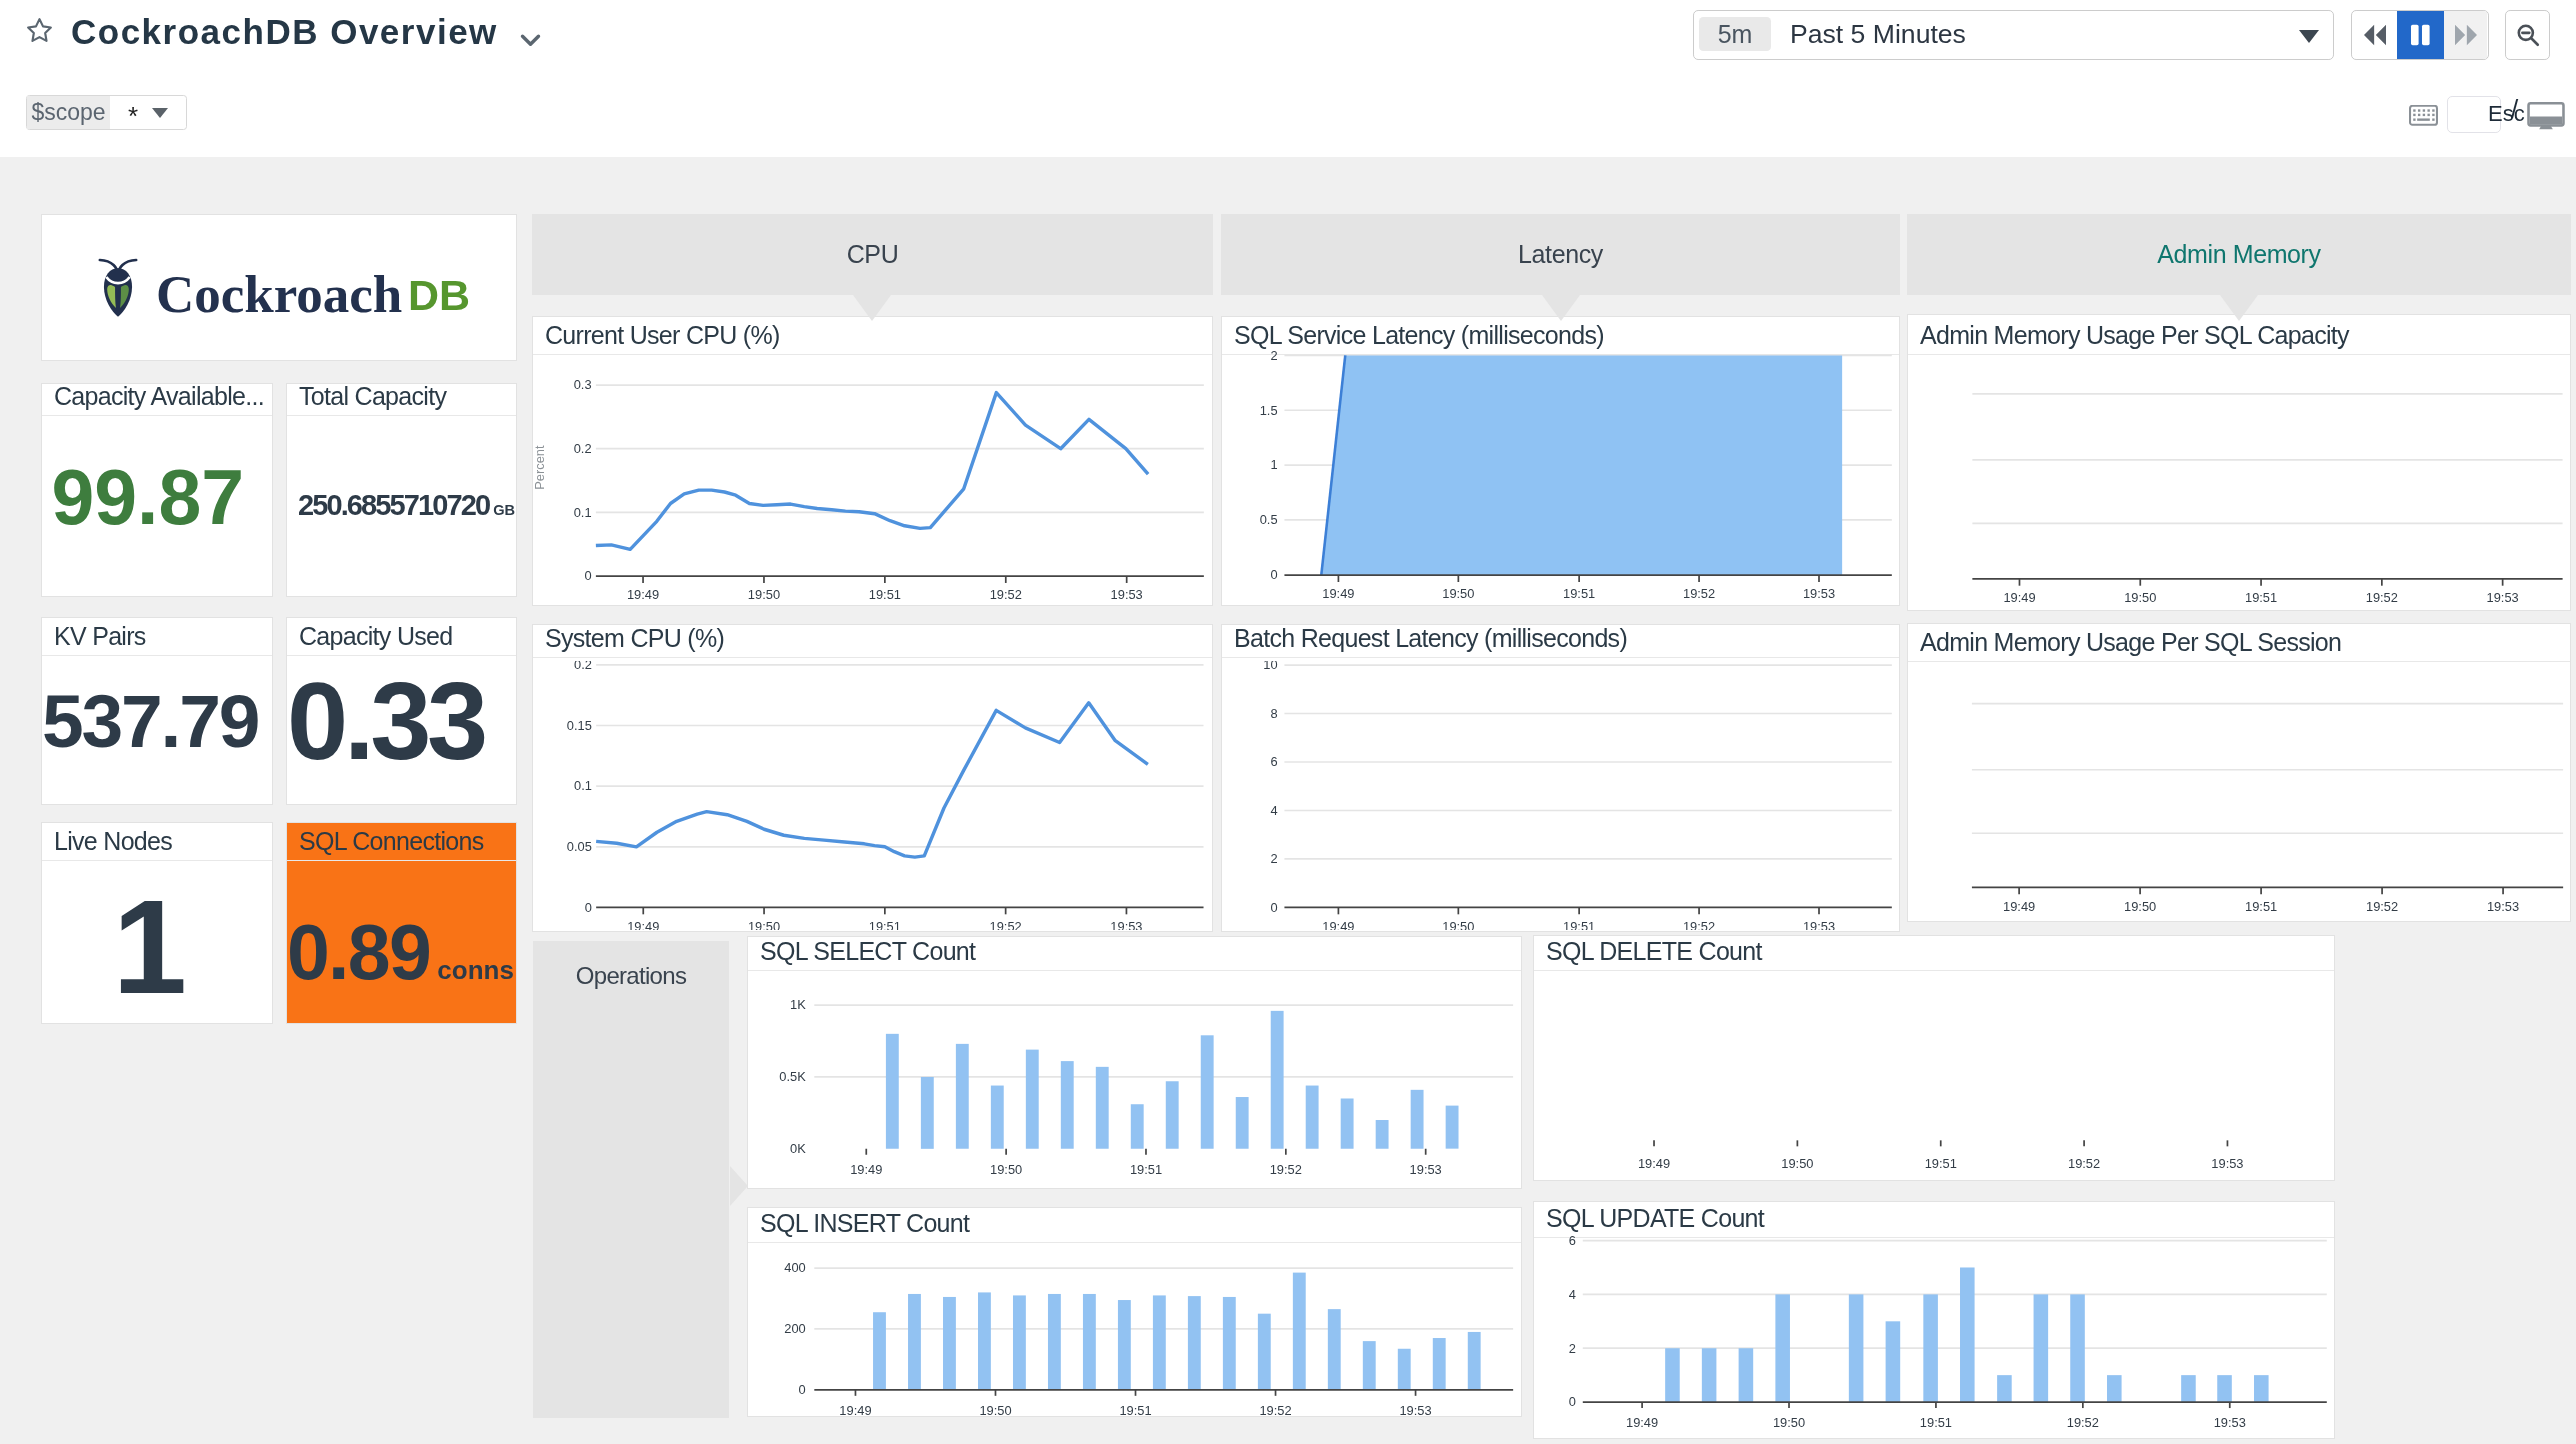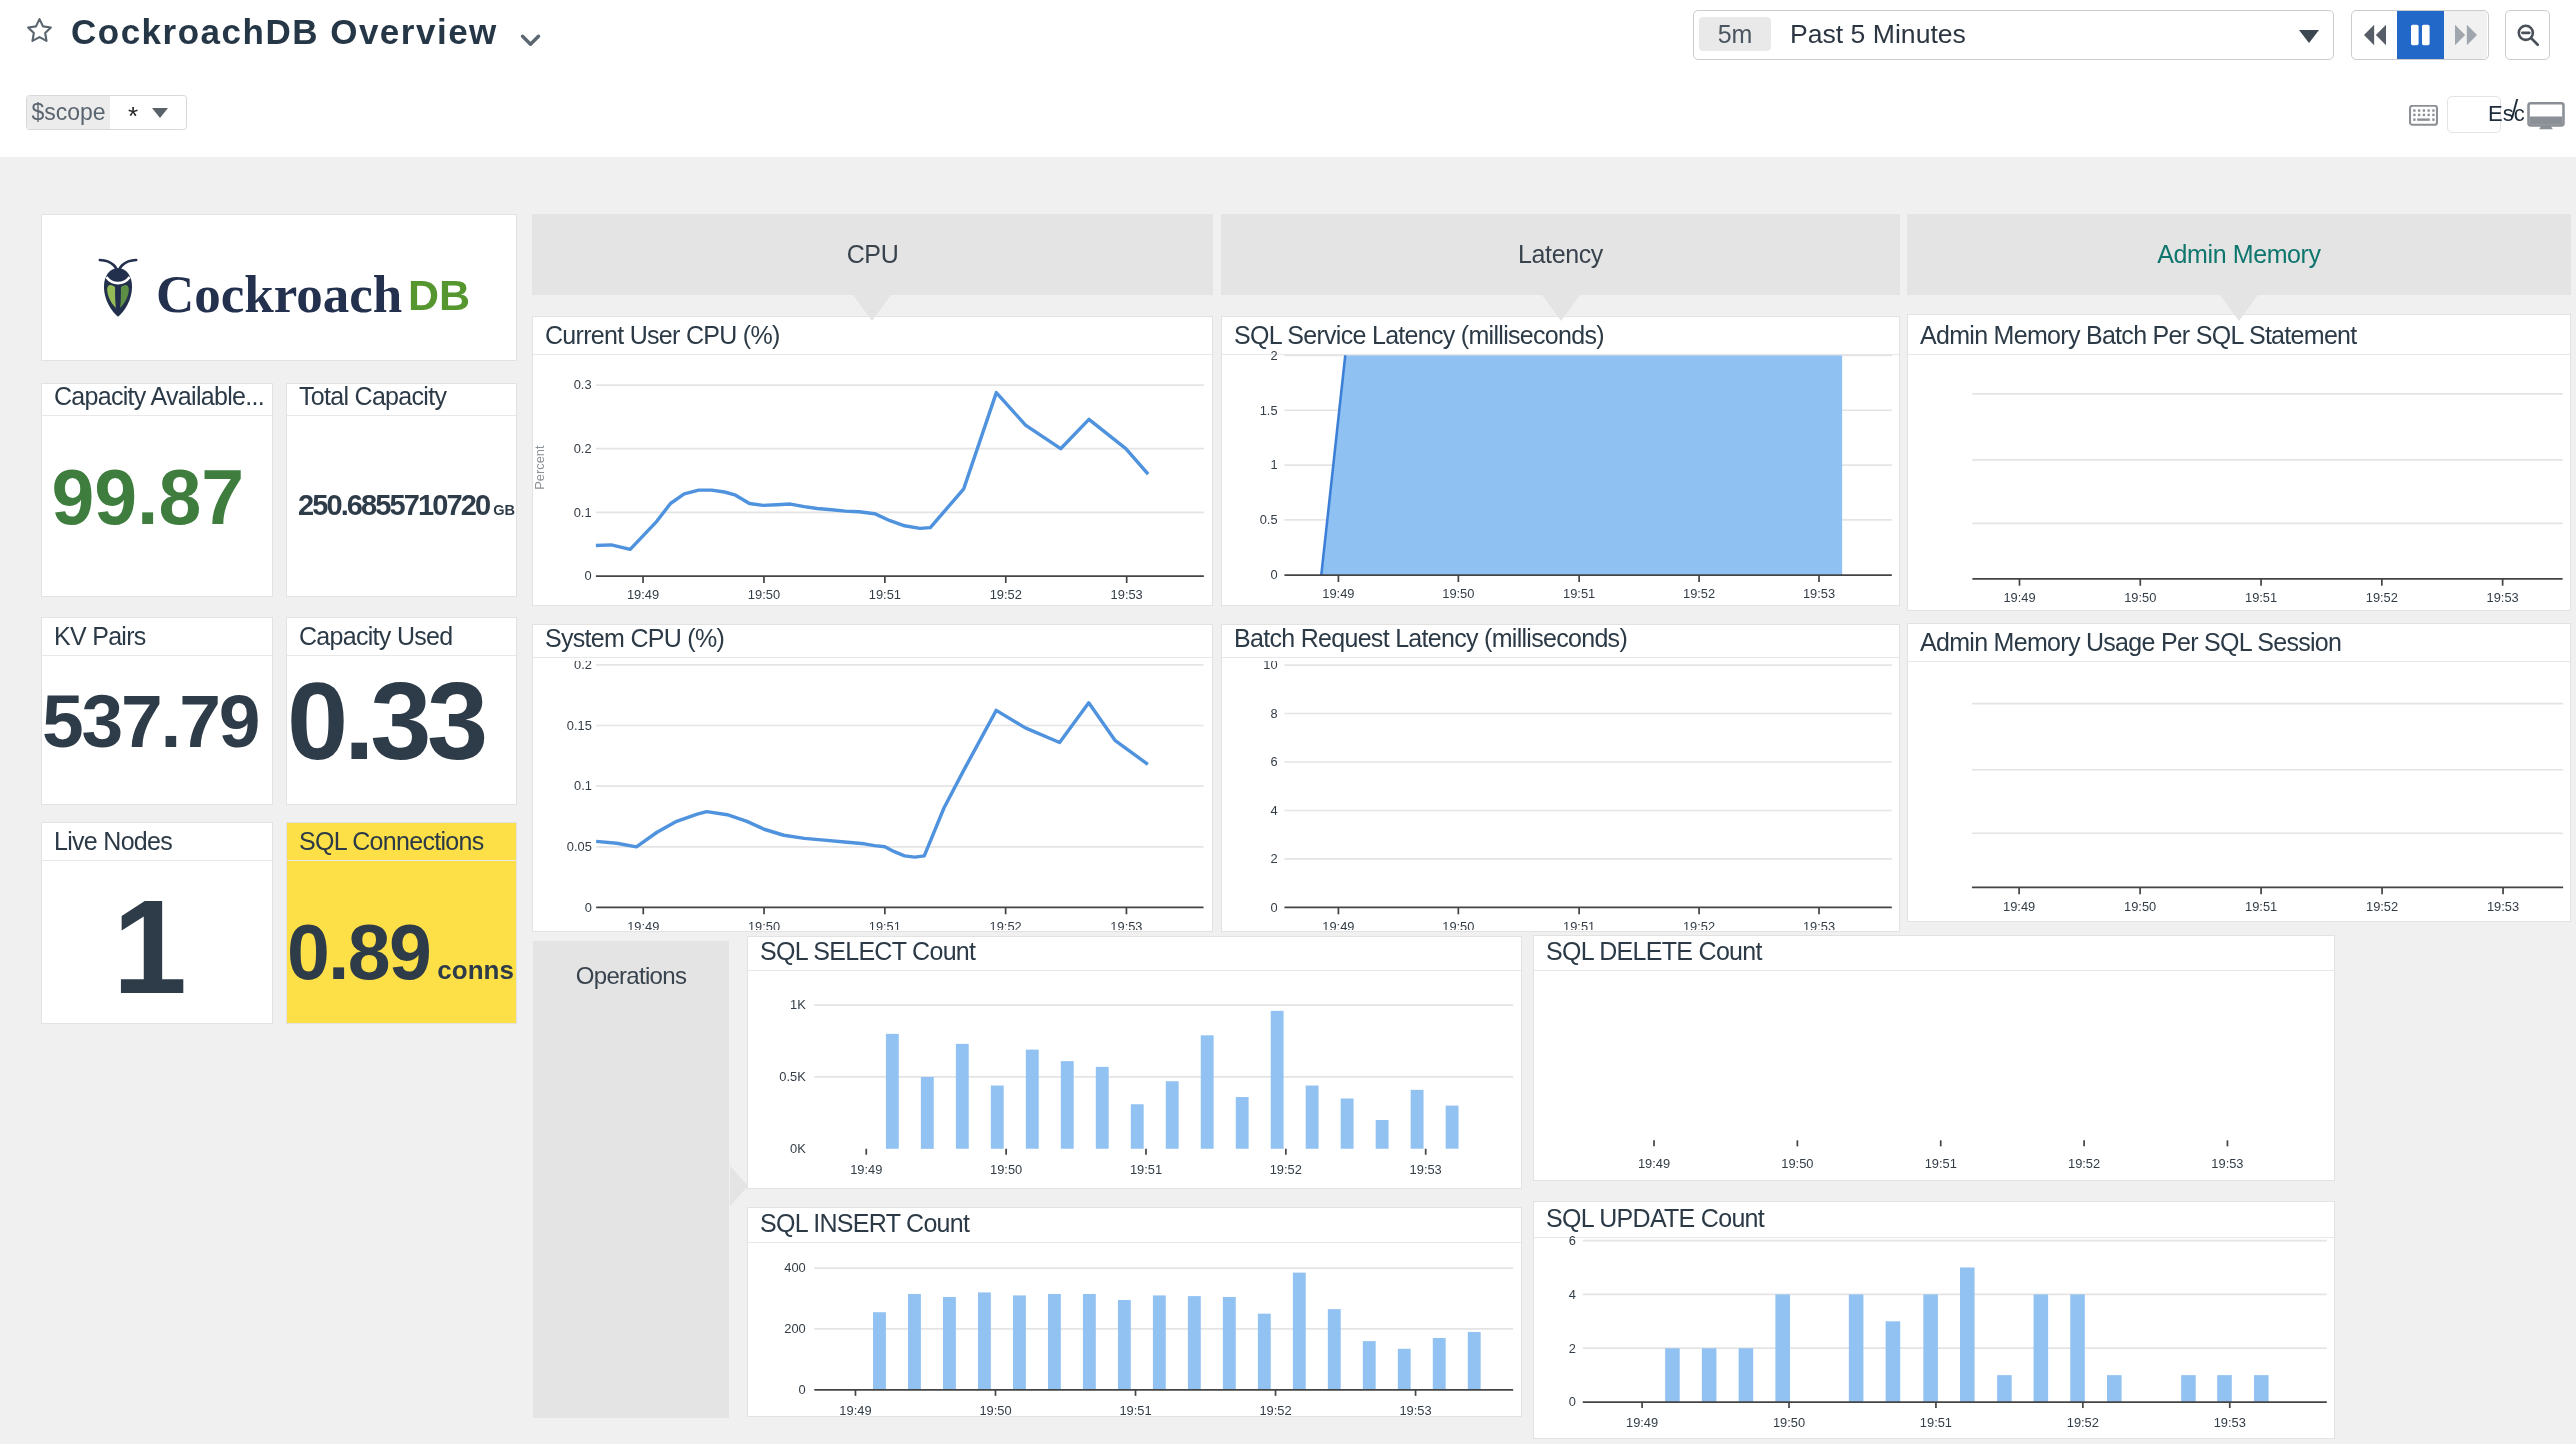--- a/index.html
+++ b/index.html
@@ -109,21 +109,21 @@
         <div style="position:absolute;left:12px;bottom:4.3px;font-size:25px;letter-spacing:-0.7px;color:#2b3a46;white-space:nowrap;">Capacity Used</div>
       </div>
       <div style="position:absolute;left:0px;top:48px;font-size:110px;line-height:1;font-weight:700;color:#2e3b48;white-space:nowrap;letter-spacing:-4.3px;">0.33</div>
     </div>
 <div style="position:absolute;left:41px;top:822px;width:232px;height:202px;background:#fff;border:1.7px solid #e2e2e2;box-sizing:border-box;">
       <div style="position:absolute;left:0;top:0;right:0;height:38px;border-bottom:1.7px solid #e8e8e8;box-sizing:border-box;">
         <div style="position:absolute;left:12px;bottom:4.3px;font-size:25px;letter-spacing:-0.7px;color:#2b3a46;white-space:nowrap;">Live Nodes</div>
       </div>
       <div style="position:absolute;text-align:center;left:0;right:14.6px;top:57px;font-size:134px;line-height:1;font-weight:700;color:#2e3b48;white-space:nowrap;letter-spacing:0px;">1</div>
     </div>
-<div style="position:absolute;left:286px;top:822px;width:231px;height:202px;background:#fde047;border:1.7px solid #e2e2e2;box-sizing:border-box;">
+<div style="position:absolute;left:286px;top:822px;width:231px;height:202px;background:#f97316;border:1.7px solid #e2e2e2;box-sizing:border-box;">
       <div style="position:absolute;left:0;top:0;right:0;height:38px;border-bottom:1.7px solid #e8e8e8;box-sizing:border-box;">
         <div style="position:absolute;left:12px;bottom:4.3px;font-size:25px;letter-spacing:-0.7px;color:#2b3a46;white-space:nowrap;">SQL Connections</div>
       </div>
       <div style="position:absolute;text-align:center;left:0;right:14.6px;top:91px;font-size:77px;line-height:1;font-weight:700;color:#2e3b48;white-space:nowrap;letter-spacing:-1.7px;">0.89<span style="font-size:26px;letter-spacing:0;"> conns</span></div>
     </div>
 <div style="position:absolute;left:532px;top:214px;width:681px;height:81px;background:#e4e4e4;display:flex;align-items:center;justify-content:center;font-size:25px;letter-spacing:-0.4px;color:#39434e;">CPU</div>
 <div style="position:absolute;left:853px;top:295px;width:0;height:0;border-left:19px solid transparent;border-right:19px solid transparent;border-top:26px solid #e4e4e4;z-index:5;"></div>
 <div style="position:absolute;left:1221px;top:214px;width:679px;height:81px;background:#e4e4e4;display:flex;align-items:center;justify-content:center;font-size:25px;letter-spacing:-0.4px;color:#39434e;">Latency</div>
 <div style="position:absolute;left:1542px;top:295px;width:0;height:0;border-left:19px solid transparent;border-right:19px solid transparent;border-top:26px solid #e4e4e4;z-index:5;"></div>
 <div style="position:absolute;left:1907px;top:214px;width:664px;height:81px;background:#e4e4e4;display:flex;align-items:center;justify-content:center;font-size:25px;letter-spacing:-0.4px;color:#0f766e;">Admin Memory</div>
@@ -143,21 +143,21 @@
         <div style="position:absolute;left:12px;bottom:4.3px;font-size:25px;letter-spacing:-0.7px;color:#2b3a46;white-space:nowrap;">SQL Service Latency (milliseconds)</div>
       </div>
     </div>
 <div style="position:absolute;left:1221px;top:624px;width:679px;height:308px;background:#fff;border:1.7px solid #e2e2e2;box-sizing:border-box;">
       <div style="position:absolute;left:0;top:0;right:0;height:33px;border-bottom:1.7px solid #e8e8e8;box-sizing:border-box;">
         <div style="position:absolute;left:12px;bottom:4.3px;font-size:25px;letter-spacing:-0.7px;color:#2b3a46;white-space:nowrap;">Batch Request Latency (milliseconds)</div>
       </div>
     </div>
 <div style="position:absolute;left:1907px;top:314px;width:664px;height:297px;background:#fff;border:1.7px solid #e2e2e2;box-sizing:border-box;">
       <div style="position:absolute;left:0;top:0;right:0;height:40px;border-bottom:1.7px solid #e8e8e8;box-sizing:border-box;">
-        <div style="position:absolute;left:12px;bottom:4.3px;font-size:25px;letter-spacing:-0.7px;color:#2b3a46;white-space:nowrap;">Admin Memory Batch Per SQL Statement</div>
+        <div style="position:absolute;left:12px;bottom:4.3px;font-size:25px;letter-spacing:-0.7px;color:#2b3a46;white-space:nowrap;">Admin Memory Usage Per SQL Capacity</div>
       </div>
     </div>
 <div style="position:absolute;left:1907px;top:623px;width:664px;height:299px;background:#fff;border:1.7px solid #e2e2e2;box-sizing:border-box;">
       <div style="position:absolute;left:0;top:0;right:0;height:38px;border-bottom:1.7px solid #e8e8e8;box-sizing:border-box;">
         <div style="position:absolute;left:12px;bottom:4.3px;font-size:25px;letter-spacing:-0.7px;color:#2b3a46;white-space:nowrap;">Admin Memory Usage Per SQL Session</div>
       </div>
     </div>
 <svg style="position:absolute;left:535px;top:357px;z-index:3" width="674" height="247" viewBox="0 0 786 288">
       <line x1="71.0" y1="32.7" x2="780.0" y2="32.7" stroke="#e4e4e4" stroke-width="2"></line>
       <text x="66.0" y="37.7" text-anchor="end" font-size="15" fill="#333d47">0.3</text>

